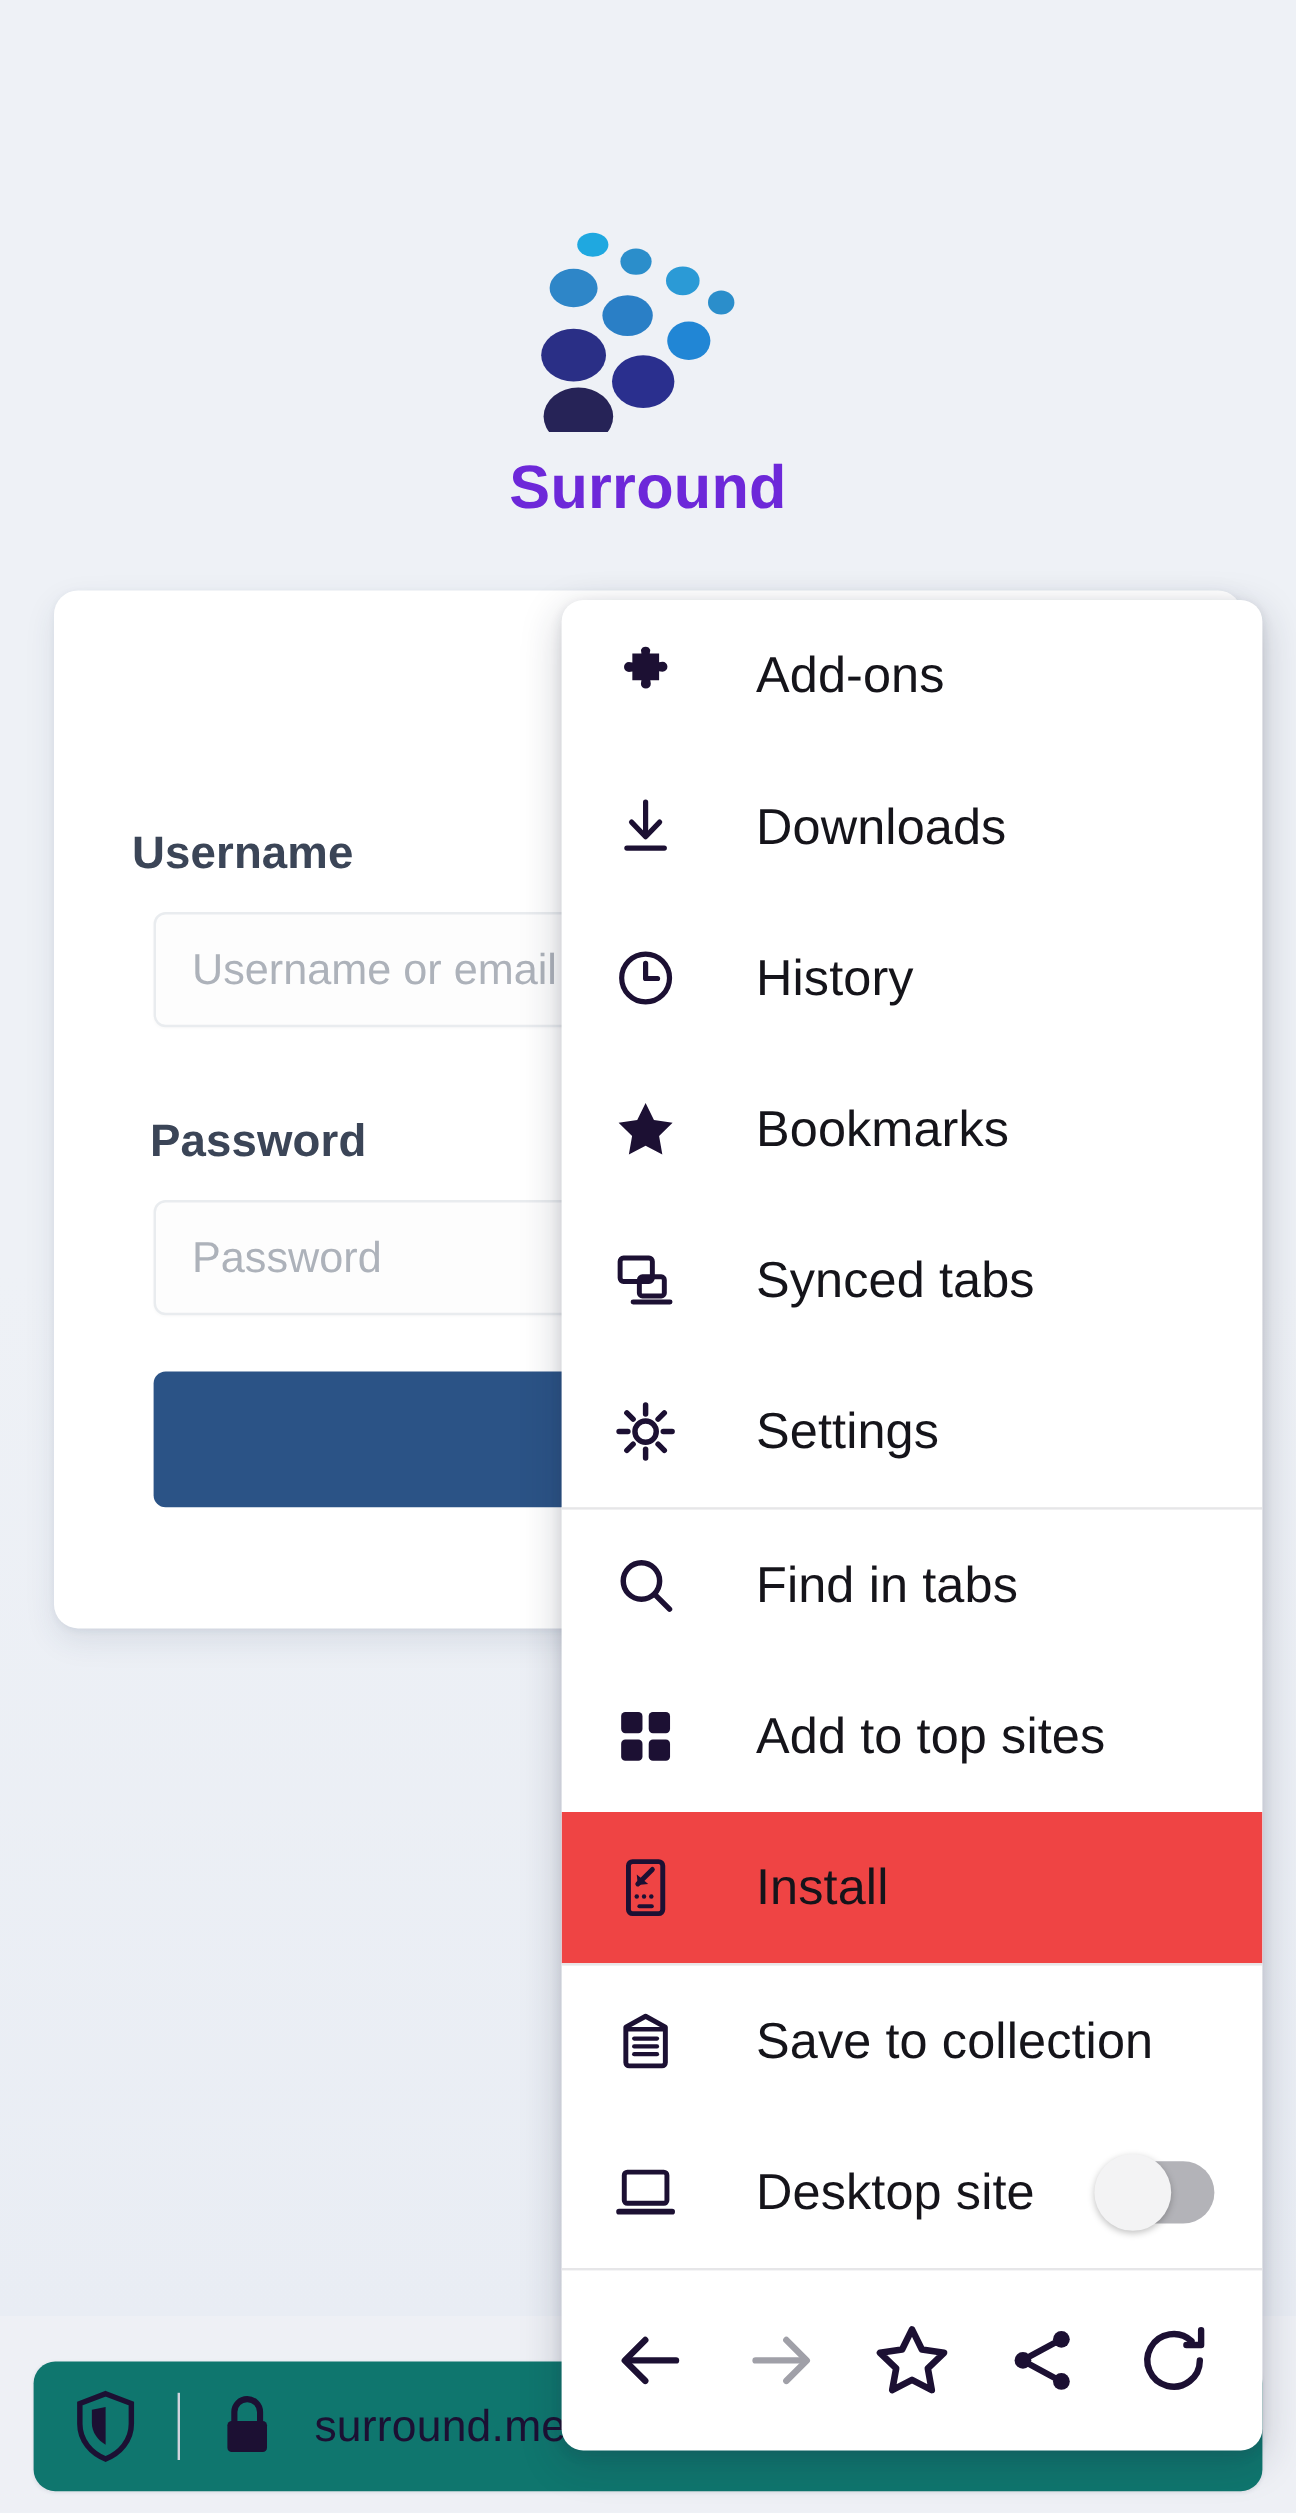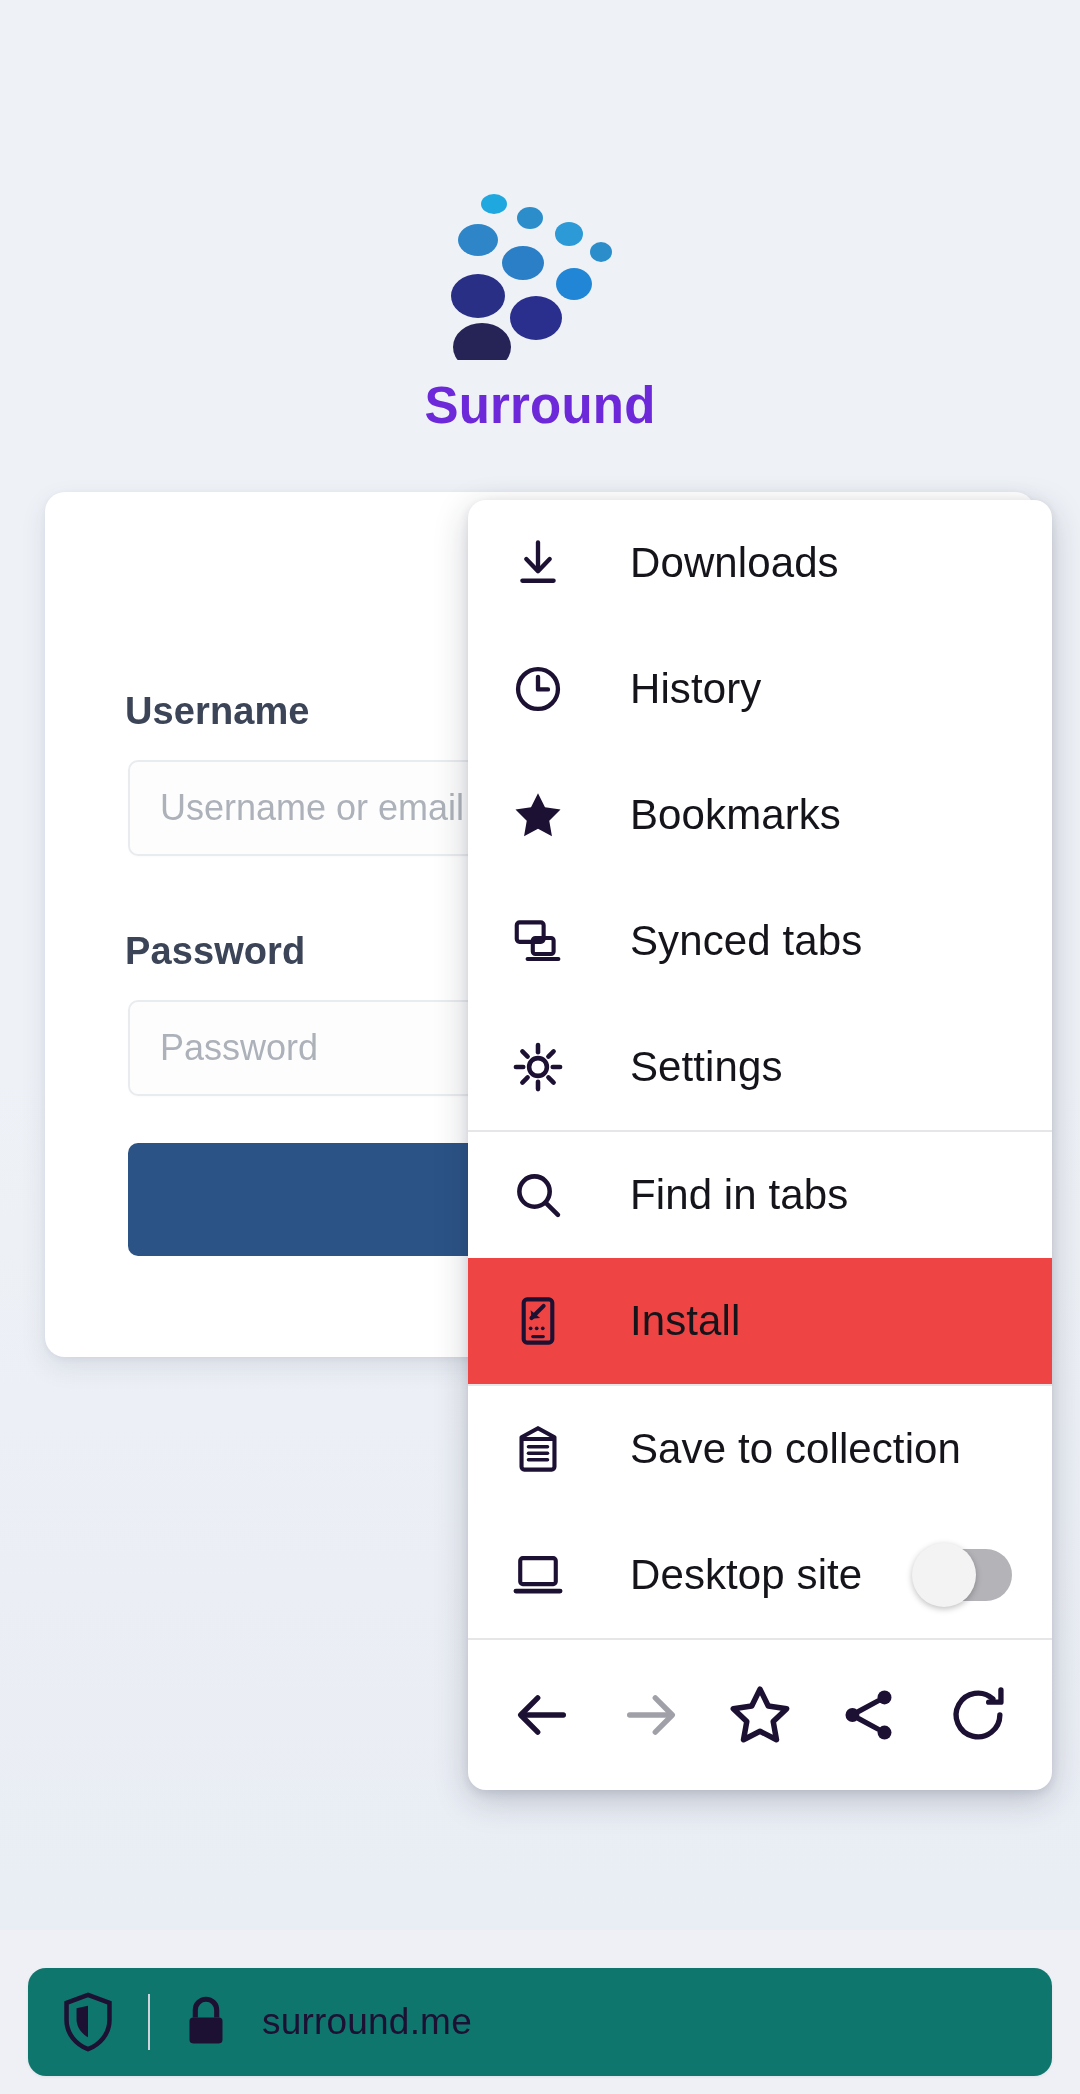--- a/index.html
+++ b/index.html
@@ -57,21 +57,21 @@
     padding: 0 62px;
   }
 
   .field-label {
     position: absolute;
     font-size: 38px;
     font-weight: bold;
     color: #3b4557;
     letter-spacing: 0.1px;
   }
-  #label-username { left: 125px; top: 690px; }
+  #label-username { left: 110px; top: 690px; }
   #label-password { left: 125px; top: 930px; }
 
   .text-input {
     position: absolute;
     left: 128px;
     width: 835px;
     height: 96px;
     background: #fdfdfd;
     border: 2px solid #e9ecef;
     border-radius: 10px;
@@ -276,20 +276,28 @@
     <svg width="50" height="58" viewBox="0 0 22 26" xmlns="http://www.w3.org/2000/svg">
       <path d="M6.2 11 V7.6 a4.8 4.8 0 0 1 9.6 0 V11" stroke="#1c1033" stroke-width="2.3" fill="none"></path>
       <rect x="3.6" y="11" width="14.8" height="11.6" rx="1.6" fill="#1c1033"></rect>
     </svg>
   </div>
   <div id="url-text">surround.me</div>
 </div>
 
 <div id="menu-panel">
 
+  <div class="menu-item">
+    <span class="menu-icon">
+      <svg width="52" height="52" viewBox="0 0 24 24" xmlns="http://www.w3.org/2000/svg">
+        <path d="M10.2 2.2a1.9 1.9 0 0 1 3.6 0c0 .5-.2.9-.2 1.3h3.6v3.4c.4 0 .8-.2 1.3-.2a1.9 1.9 0 0 1 0 3.8c-.5 0-.9-.2-1.3-.2v3.5h-3.4c0 .4.2.8.2 1.3a1.9 1.9 0 0 1-3.8 0c0-.5.2-.9.2-1.3H6.9v-3.4c-.4 0-.8.2-1.3.2a1.9 1.9 0 0 1 0-3.8c.5 0 .9.2 1.3.2V3.5h3.5c0-.4-.2-.8-.2-1.3z" fill="#1c1033"></path>
+      </svg>
+    </span>
+    <span class="menu-label">Add-ons</span>
+  </div>
 
   <div class="menu-item">
     <span class="menu-icon">
       <svg width="52" height="52" viewBox="0 0 24 24" fill="none" xmlns="http://www.w3.org/2000/svg">
         <path d="M12 2.5 V15.2" stroke="#1c1033" stroke-width="2" stroke-linecap="round"></path>
         <path d="M6.6 10.2 L12 15.8 L17.4 10.2" stroke="#1c1033" stroke-width="2" stroke-linecap="round" stroke-linejoin="round"></path>
         <path d="M4.8 20.2 H19.2" stroke="#1c1033" stroke-width="2" stroke-linecap="round"></path>
       </svg>
     </span>
     <span class="menu-label">Downloads</span>
@@ -349,20 +357,31 @@
   <div class="menu-item">
     <span class="menu-icon">
       <svg width="52" height="52" viewBox="0 0 24 24" fill="none" xmlns="http://www.w3.org/2000/svg">
         <circle cx="10.4" cy="10.4" r="7" stroke="#1c1033" stroke-width="2.1"></circle>
         <path d="M15.6 15.6 L21.2 21.2" stroke="#1c1033" stroke-width="2.1" stroke-linecap="round"></path>
       </svg>
     </span>
     <span class="menu-label">Find in tabs</span>
   </div>
 
+  <div class="menu-item">
+    <span class="menu-icon">
+      <svg width="52" height="52" viewBox="0 0 24 24" xmlns="http://www.w3.org/2000/svg">
+        <rect x="2.6" y="2.6" width="8.2" height="8.2" rx="1.6" fill="#1c1033"></rect>
+        <rect x="13.2" y="2.6" width="8.2" height="8.2" rx="1.6" fill="#1c1033"></rect>
+        <rect x="2.6" y="13.2" width="8.2" height="8.2" rx="1.6" fill="#1c1033"></rect>
+        <rect x="13.2" y="13.2" width="8.2" height="8.2" rx="1.6" fill="#1c1033"></rect>
+      </svg>
+    </span>
+    <span class="menu-label">Add to top sites</span>
+  </div>
 
   <div class="menu-item highlighted">
     <span class="menu-icon">
       <svg width="52" height="52" viewBox="0 0 24 24" fill="none" xmlns="http://www.w3.org/2000/svg">
         <path d="M5.4 3.6 a1.6 1.6 0 0 1 1.6-1.6 H17 a1.6 1.6 0 0 1 1.6 1.6 V20.4 a1.6 1.6 0 0 1-1.6 1.6 H7 a1.6 1.6 0 0 1-1.6-1.6 Z" stroke="#1c1033" stroke-width="1.9"></path>
         <path d="M9 10.6 L14.6 5" stroke="#1c1033" stroke-width="1.9" stroke-linecap="round"></path>
         <path d="M8.6 7 L9 11 L13 10.6 Z" fill="#1c1033"></path>
         <circle cx="8.6" cy="15.4" r="0.85" fill="#1c1033"></circle>
         <circle cx="11.4" cy="15.4" r="0.85" fill="#1c1033"></circle>
         <circle cx="14.2" cy="15.4" r="0.85" fill="#1c1033"></circle>

